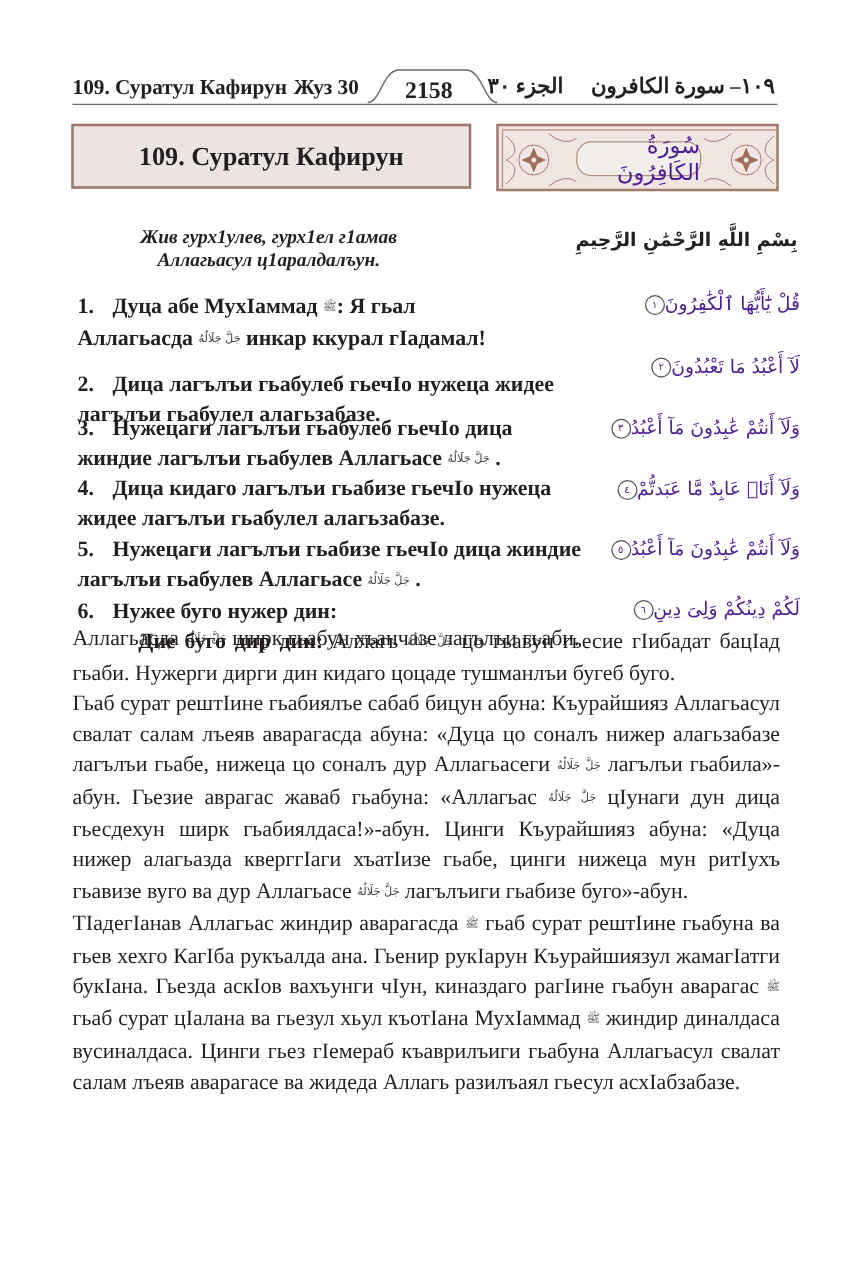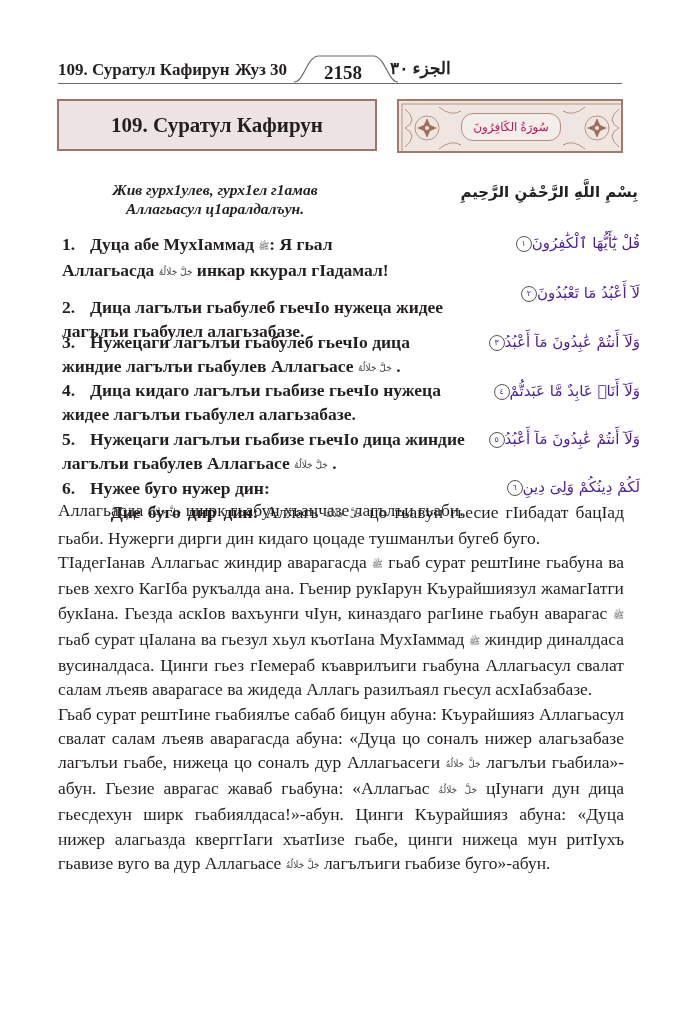--- a/index.html
+++ b/index.html
@@ -19,21 +19,21 @@
   
   .title-box { position:absolute; left:57px; top:99px; width:320px; height:52px;
                background:#ece4e2; border:2px solid #9c7669; box-sizing:border-box;
                display:flex; align-items:center; justify-content:center;
                font-size:21px; font-weight:bold; color:#231f20; }
   .ornament { position:absolute; left:397px; top:99px; width:226px; height:54px;
               background:#efe6e1; border:2px solid #a07c6d; box-sizing:border-box; overflow:hidden; }
   .ornament svg { position:absolute; left:0; top:0; }
   .orn-title { position:absolute; left:62px; top:12px; width:98px; height:26px; background:#f3eee9;
                border:1px solid #b08f80; border-radius:12px; display:flex; align-items:center; justify-content:center;
-               font-family:Liberation Serif, serif; font-size:12px; direction:rtl; color:#be185d; }
+               font-family:Liberation Sans, sans-serif; font-size:18px; direction:rtl; color:#4c1d95; }
 
   
   .basmala-tr { position:absolute; left:90px; top:180px; width:250px; text-align:center;
                 font-size:15.5px; font-style:italic; font-weight:bold; line-height:19px; }
   .basmala-ar { position:absolute; left:438px; top:183px; width:200px; text-align:right; direction:rtl;
                 font-family:"DejaVu Sans", sans-serif; font-size:15px; color:#222;font-weight:bold; }
 
   
   .verse { position:absolute; left:62px; width:410px; font-size:17.5px; font-weight:bold; line-height:24px; }
   .verse .num { display:inline-block; width:28px; }
@@ -52,20 +52,21 @@
 <body>
 
 <div class="run-header">
   <span class="rh-left">109. Суратул Кафирун</span>
   <span class="rh-juz">Жуз 30</span>
   <svg class="rh-tab" viewBox="0 0 104 30" width="104" height="30">
     <path d="M0 28 C10 28 12 4 24 2 L80 2 C92 4 94 28 104 28" fill="none" stroke="#6b6b6b" stroke-width="1.2"></path>
   </svg>
   <span class="rh-page">2158</span>
   <span class="rh-juz-ar">الجزء ٣٠</span>
+  <span class="rh-right">١٠٩– سورة الكافرون</span>
   <div class="rh-line"></div>
 </div>
 
 <div class="title-box">
   <span>109. Суратул Кафирун</span>
 </div>
 
 <div class="ornament">
   <svg width="226" height="54" viewBox="0 0 226 54">
     <rect x="3" y="3" width="220" height="48" fill="none" stroke="#b5917f" stroke-width="1"></rect>
@@ -148,30 +149,30 @@
     <span>ширк гьабун хъанчазе лагълъи гьаби.</span>
   </p>
   <p style="margin-top:-24.3px; text-indent:0;">
     <span style="visibility:hidden">гьаби.</span>
     <b>Дие буго дир дин:</b>
     <span>Аллагь</span>
     <span class="salawat">جَلَّ جَلَالُهُ</span>
     <span>цо гьавун гьесие гIибадат бацIад гьаби. Нужерги дирги дин кидаго цоцаде тушманлъи бугеб буго.</span>
   </p>
   <p>
+    <span>Гьаб сурат рештIине гьабиялъе сабаб бицун абуна: Къурайшияз Аллагьасул свалат салам лъеяв аварагасда абуна: «Дуца цо соналъ нижер алагьзабазе лагълъи гьабе, нижеца цо соналъ дур Аллагьасеги</span>
+    <span class="salawat">جَلَّ جَلَالُهُ</span>
+    <span>лагълъи гьабила»-абун. Гьезие аврагас жаваб гьабуна: «Аллагьас</span>
+    <span class="salawat">جَلَّ جَلَالُهُ</span>
+    <span>цIунаги дун дица гьесдехун ширк гьабиялдаса!»-абун. Цинги Къурайшияз абуна: «Дуца нижер алагьазда кверггIаги хъатIизе гьабе, цинги нижеца мун ритIухъ гьавизе вуго ва дур Аллагьасе</span>
+    <span class="salawat">جَلَّ جَلَالُهُ</span>
+    <span>лагълъиги гьабизе буго»-абун.</span>
+  </p>
+  <p>
     <span>ТIадегIанав Аллагьас жиндир аварагасда</span>
     <span class="salawat">ﷺ</span>
     <span>гьаб сурат рештIине гьабуна ва гьев хехго КагIба рукъалда ана. Гьенир рукIарун Къурайшиязул жамагIатги букIана. Гьезда аскIов вахъунги чIун, киназдаго рагIине гьабун аварагас</span>
     <span class="salawat">ﷺ</span>
     <span>гьаб сурат цIалана ва гьезул хьул къотIана МухIаммад</span>
     <span class="salawat">ﷺ</span>
     <span>жиндир диналдаса вусиналдаса. Цинги гьез гIемераб къаврилъиги гьабуна Аллагьасул свалат салам лъеяв аварагасе ва жидеда Аллагь разилъаял гьесул асхIабзабазе.</span>
   </p>
-  <p>
-    <span>Гьаб сурат рештIине гьабиялъе сабаб бицун абуна: Къурайшияз Аллагьасул свалат салам лъеяв аварагасда абуна: «Дуца цо соналъ нижер алагьзабазе лагълъи гьабе, нижеца цо соналъ дур Аллагьасеги</span>
-    <span class="salawat">جَلَّ جَلَالُهُ</span>
-    <span>лагълъи гьабила»-абун. Гьезие аврагас жаваб гьабуна: «Аллагьас</span>
-    <span class="salawat">جَلَّ جَلَالُهُ</span>
-    <span>цIунаги дун дица гьесдехун ширк гьабиялдаса!»-абун. Цинги Къурайшияз абуна: «Дуца нижер алагьазда кверггIаги хъатIизе гьабе, цинги нижеца мун ритIухъ гьавизе вуго ва дур Аллагьасе</span>
-    <span class="salawat">جَلَّ جَلَالُهُ</span>
-    <span>лагълъиги гьабизе буго»-абун.</span>
-  </p>
 </div>
 
 </body></html>

